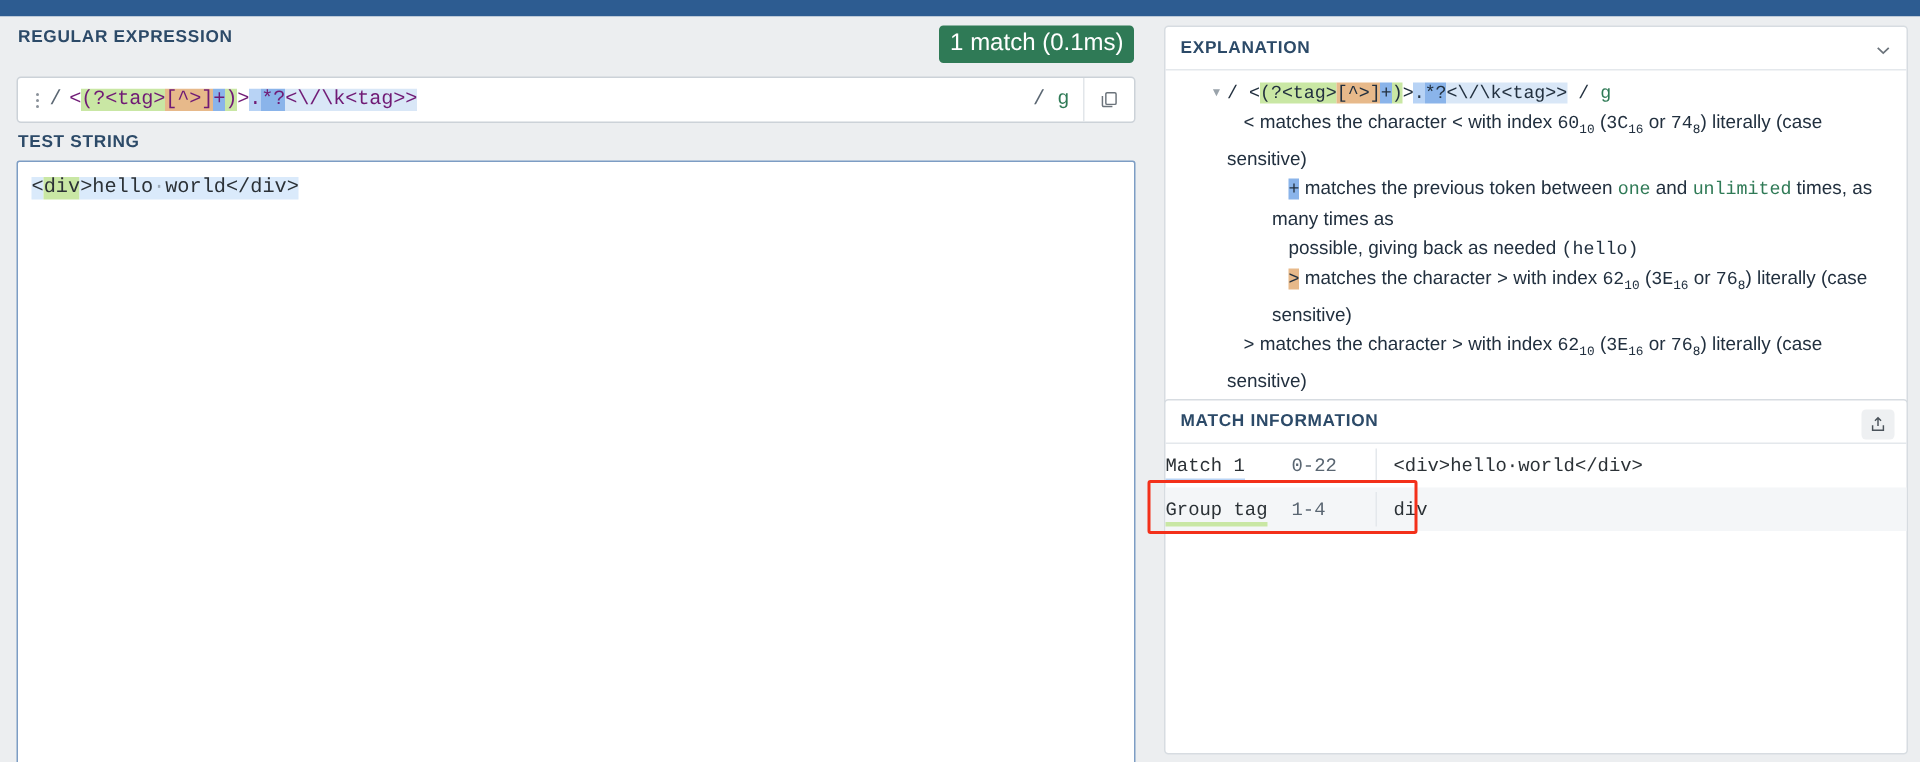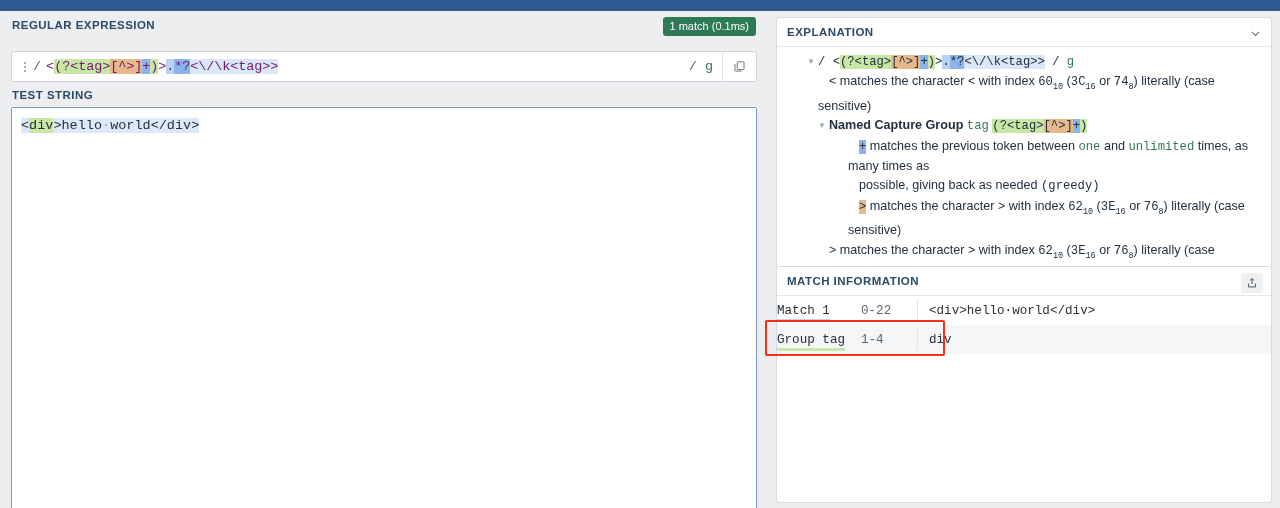--- a/index.html
+++ b/index.html
@@ -44,21 +44,21 @@
   .re-header {
     position: absolute; left: 12px; top: 6px;
     width: 744px; height: 22px;
   }
   .re-header .sec-label { position: absolute; left: 0; top: 2px; }
 
   .match-badge {
     position: absolute; right: 0; top: 0;
     background: #2f7a56;
     color: #ffffff;
-    font-size: 11px;
+    font-size: 16px;
     padding: 3px 7px 4px 7px;
     border-radius: 3px;
     white-space: nowrap;
     text-align: right;
   }
 
   
   .re-box {
     position: absolute; left: 11px; top: 40px;
     width: 746px; height: 31px;
@@ -288,23 +288,22 @@
       <div class="sec-label">EXPLANATION</div>
       <div class="chev">
         <svg width="11" height="11" viewBox="0 0 12 12" fill="none" stroke="#6b737b" stroke-width="1.3">
           <path d="M2 4.3 L6 8.1 L10 4.3"></path>
         </svg>
       </div>
     </div>
     <div class="exp-body" id="exp-body">
         <div class="exp-row "><span class="tri">▼</span><span class="mono">/ </span><span class="mono">&lt;</span><span class="mono hl-group">(?&lt;tag&gt;</span><span class="mono hl-class">[^&gt;]</span><span class="mono hl-quant">+</span><span class="mono hl-group">)</span><span class="mono">&gt;</span><span class="mono hl-meta">.</span><span class="mono hl-quant">*?</span><span class="mono hl-lit">&lt;\/\k&lt;tag&gt;&gt;</span><span class="mono"> / </span><span class="mono grn">g</span></div>
         <div class="exp-row ind1"><span class="tri blank">▼</span><span class="mono">&lt;</span><span class=""> matches the character </span><span class="mono">&lt;</span><span class=""> with index </span><span class="mono">60</span><sub class="mono">10</sub><span class=""> (</span><span class="mono">3C</span><sub class="mono">16</sub><span class=""> or </span><span class="mono">74</span><sub class="mono">8</sub><span class="">) literally (case sensitive)</span></div>
-        <div class="exp-row ind1"><span class="tri">▼</span><span class="bold">Named Capture Group </span><span class="mono grn">tag</span><span class=""> </span><span class="mono hl-group">(?&lt;tag&gt;</span><span class="mono hl-class">[^&gt;]</span><span class="mono hl-quant">+</span><span class="mono hl-group">)</span></div>
         <div class="exp-row ind3"><span class="tri blank">▼</span><span class="mono hl-quant">+</span><span class=""> matches the previous token between </span><span class="mono grn">one</span><span class=""> and </span><span class="mono grn">unlimited</span><span class=""> times, as many times as</span></div>
-        <div class="exp-row ind3" style="padding-left: 52px;"><span class="">possible, giving back as needed </span><span class="mono">(greedy)</span></div>
+        <div class="exp-row ind3" style="padding-left: 52px;"><span class="">possible, giving back as needed </span><span class="mono">(hello)</span></div>
         <div class="exp-row ind3"><span class="tri blank">▼</span><span class="mono hl-class">&gt;</span><span class=""> matches the character </span><span class="mono">&gt;</span><span class=""> with index </span><span class="mono">62</span><sub class="mono">10</sub><span class=""> (</span><span class="mono">3E</span><sub class="mono">16</sub><span class=""> or </span><span class="mono">76</span><sub class="mono">8</sub><span class="">) literally (case sensitive)</span></div>
         <div class="exp-row ind1"><span class="tri blank">▼</span><span class="mono">&gt;</span><span class=""> matches the character </span><span class="mono">&gt;</span><span class=""> with index </span><span class="mono">62</span><sub class="mono">10</sub><span class=""> (</span><span class="mono">3E</span><sub class="mono">16</sub><span class=""> or </span><span class="mono">76</span><sub class="mono">8</sub><span class="">) literally (case sensitive)</span></div>
         <div class="exp-row ind1"><span class="tri">▼</span><span class="mono hl-meta">.</span><span class=""> matches any character (except for line terminators) </span><span class="qmark">?</span></div>
         <div class="exp-row ind2"><span class="tri blank">▼</span><span class="mono hl-quant">*?</span><span class=""> matches the previous token between </span><span class="mono grn">zero</span><span class=""> and </span><span class="mono grn">unlimited</span><span class=""> times, as few times as</span></div>
         <div class="exp-row ind2" style="padding-left: 37px;"><span class="">possible, expanding as needed </span><span class="mono">(lazy)</span></div>
       </div>
   </div>
 
   <div class="panel" id="matchinfo-panel">
     <div class="panel-head">

